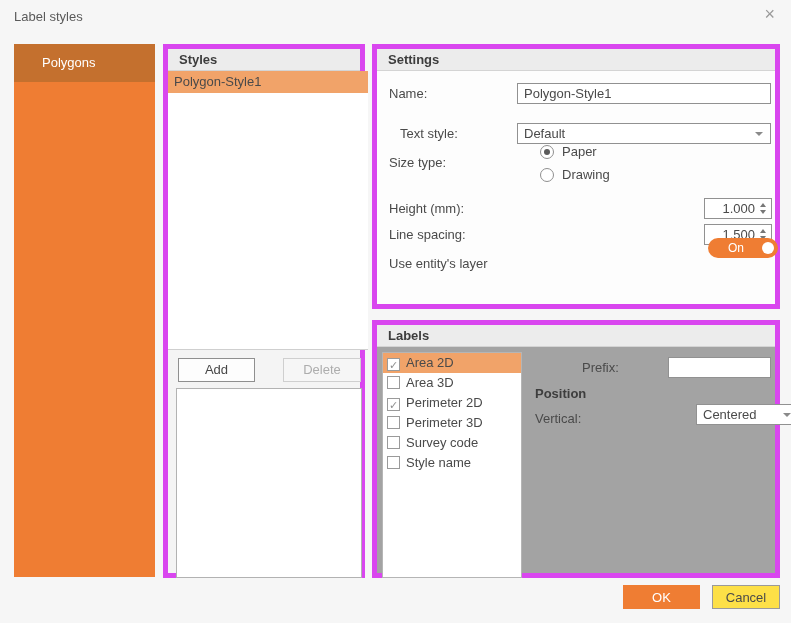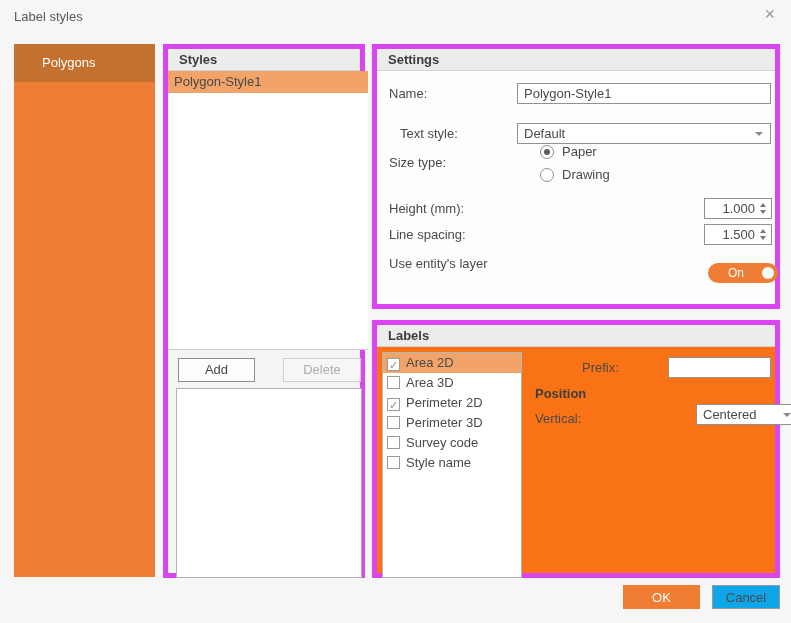--- a/index.html
+++ b/index.html
@@ -26,21 +26,21 @@
   .styles-list { position:absolute; left:0; top:22px; width:200px; height:279px; background:#ffffff; border-bottom:1px solid #cfcfcf; }
   .style-item { height:22px; line-height:22px; padding-left:6px; cursor:pointer; }
   .style-item.selected { background:#F1A369; }
   .btn { position:absolute; height:24px; line-height:22px; text-align:center; font-size:13px; cursor:pointer; }
   .add-btn { left:10px; top:309px; width:77px; background:#fdfdfd; border:1px solid #8f8f8f; color:#474747; }
   .delete-btn { left:115px; top:309px; width:78px; background:#f6f6f6; border:1px solid #cfcfcf; color:#adadad; }
   .preview-box { position:absolute; left:8px; top:339px; width:186px; height:190px; background:#ffffff; border:1px solid #b2b2b2; }
 
   
   .settings-panel { left:372px; top:44px; width:408px; height:265px; background:#fdfdfd; }
-  .labels-panel   { left:372px; top:320px; width:408px; height:258px; background:#f97316; }
+  .labels-panel   { left:372px; top:320px; width:408px; height:258px; background:#a3a3a3; }
   .lbl { position:absolute; line-height:20px; }
   .bold { font-weight:bold; color:#3d3d3d; }
 
   .text-input { position:absolute; height:21px; border:1px solid #919191; background:#ffffff;
     font-family:"Liberation Sans", sans-serif; font-size:13px; color:#4a4a4a; padding:0 6px; }
   .combo { position:absolute; height:21px; border:1px solid #919191; background:#ffffff; padding:0 6px; line-height:19px; cursor:pointer; }
   .combo-arrow { position:absolute; right:7px; top:8px; width:0; height:0;
     border-left:4px solid transparent; border-right:4px solid transparent; border-top:4px solid #8a8a8a; }
 
   .radio-row { position:absolute; height:20px; line-height:16px; cursor:pointer; }
@@ -61,21 +61,21 @@
   .toggle-knob { position:absolute; right:4px; top:4px; width:12px; height:12px; border-radius:50%; background:#ffffff; }
 
   .chk-list { position:absolute; left:5px; top:27px; width:140px; height:226px; background:#ffffff; border:1px solid #b5b5b5; overflow:hidden; }
   .chk-row { height:20px; line-height:20px; cursor:pointer; }
   .chk-row.selected { background:#F1A369; }
   .chk-box { display:inline-block; width:13px; height:13px; border:1px solid #9a9a9a; background:#ffffff;
     margin:0 6px 0 4px; vertical-align:-2px; position:relative; font-size:11px; line-height:12px; text-align:center; color:#8f8f8f; }
 
   .footer-btn { position:absolute; height:24px; line-height:23px; text-align:center; cursor:pointer; font-size:13px; }
   .ok-btn { left:623px; top:585px; width:77px; background:#EF7D33; color:#ffffff; border:1px solid #EF7D33; }
-  .cancel-btn { left:712px; top:585px; width:68px; background:#0ea5e9; color:#4a4a4a; border:1px solid #9a9a9a; }
+  .cancel-btn { left:712px; top:585px; width:68px; background:#fde047; color:#4a4a4a; border:1px solid #9a9a9a; }
 </style>
 </head>
 <body>
 
 <div class="dialog">
 
   <div class="dlg-title">Label styles</div>
   <div class="dlg-close">×</div>
 
   <div class="sidebar">
@@ -120,21 +120,21 @@
     </div>
 
     <div class="lbl" style="left:12px; top:176px;">Line spacing:</div>
     <div class="spinbox" style="left:327px; top:175px;">
       <input value="1.500" style="">
       <span class="spin-up"></span>
       <span class="spin-down"></span>
     </div>
 
     <div class="lbl" style="left:12px; top:205px;">Use entity's layer</div>
-    <div class="toggle" style="left:331px; top:214px;padding-left:41px;">
+    <div class="toggle" style="left:331px; top:189px;padding-left:41px;">
       <span class="toggle-label">On</span>
       <span class="toggle-knob"></span>
     </div>
   </div>
 
   <div class="panel labels-panel">
     <div class="panel-header">Labels</div>
 
     <div class="chk-list">
       <div class="chk-row selected">

